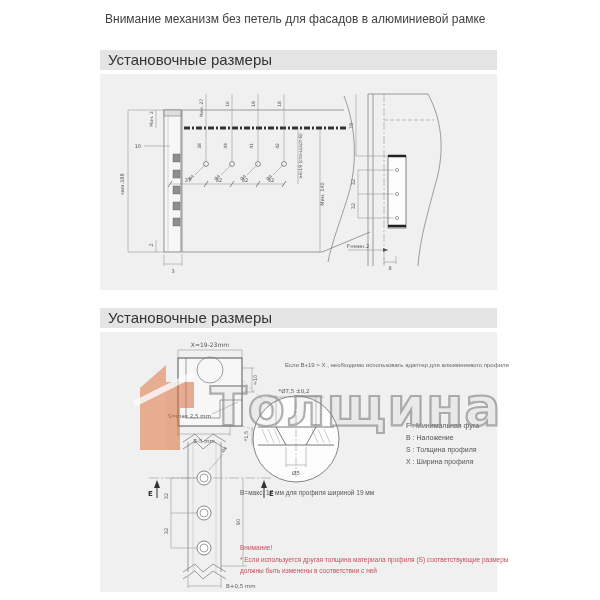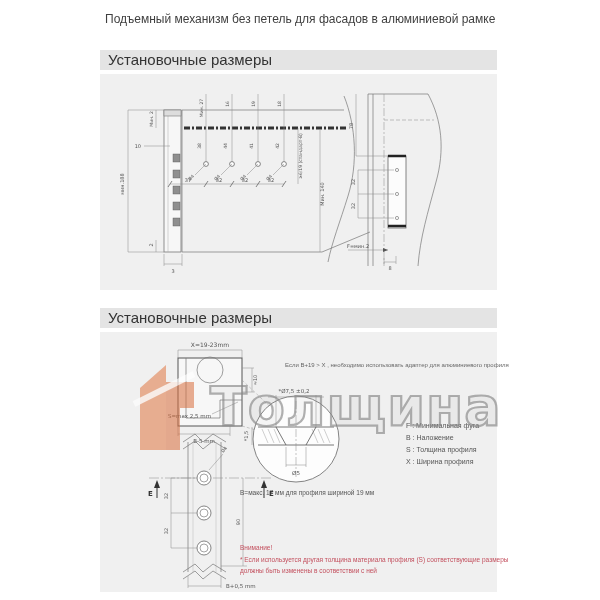--- a/index.html
+++ b/index.html
@@ -25,21 +25,21 @@
   .warning{left:240px;top:542px;font-size:6.5px;color:#c3505e;line-height:1.8;}
   .watermark{position:absolute;left:132px;top:360px;width:345px;height:92px;display:flex;
              align-items:center;pointer-events:none;z-index:10;}
   .wm-text{font-size:54px;font-weight:800;letter-spacing:1px;color:rgba(150,150,150,0.08);
            -webkit-text-stroke:2.2px rgba(135,135,135,0.65);margin-left:6px;
            font-family:"DejaVu Sans",sans-serif;}
 </style>
 </head>
 <body>
 
-<div class="page-title">Подъемный механизм без петель для фасадов в алюминиевой рамке</div>
+<div class="page-title">Внимание механизм без петель для фасадов в алюминиевой рамке</div>
 
 <div id="header1" class="sec-header">Установочные размеры</div>
 <div id="panel1" class="sec-panel"></div>
 <div id="header2" class="sec-header">Установочные размеры</div>
 <div id="panel2" class="sec-panel"></div>
 
 <svg style="left:112px;top:84px" width="340" height="205" viewBox="0 0 340 205">
   <g>
     <rect x="52" y="26" width="17" height="142" fill="#f7f7f7" stroke="#777" stroke-width=".8"></rect>
     <line x1="56" y1="26" x2="56" y2="168" stroke="#aaa" stroke-width=".5"></line>

